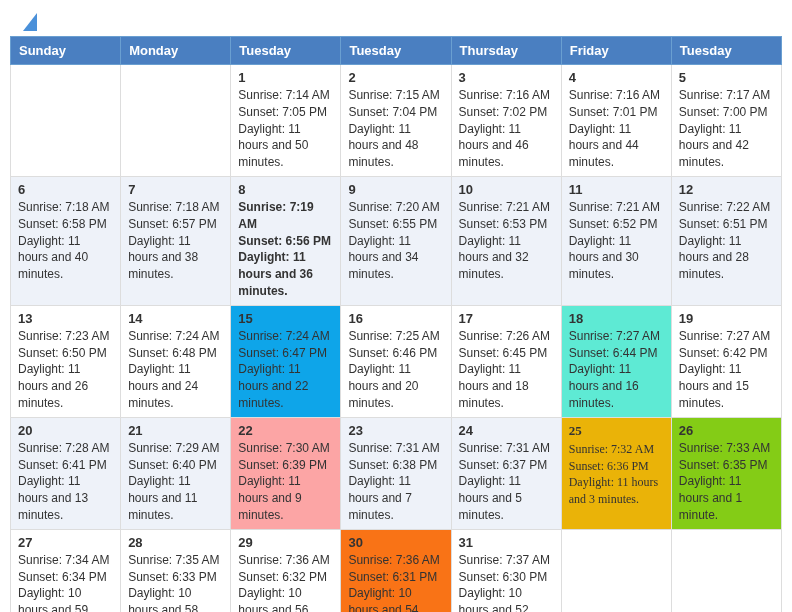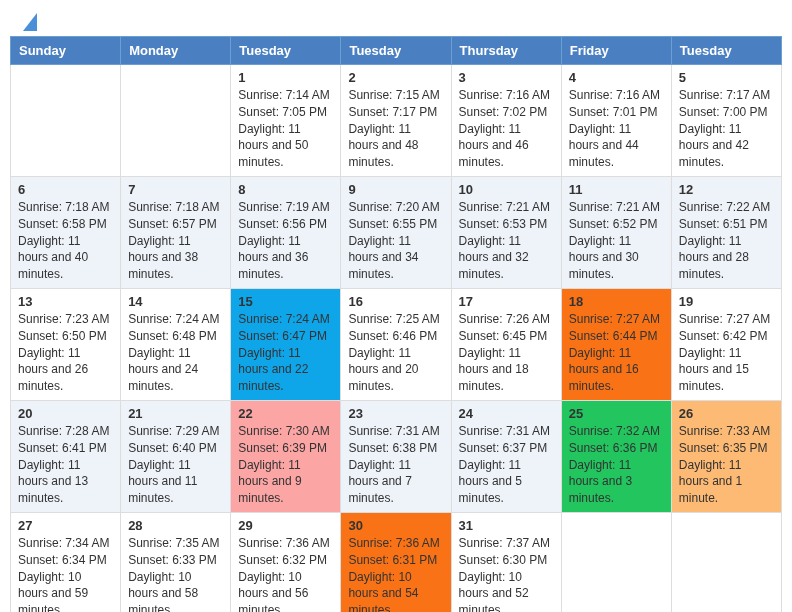--- a/index.html
+++ b/index.html
@@ -135,21 +135,21 @@
           <td class="empty-cell"></td>
           <td style="background: rgb(255, 255, 255);">
             <span class="day-number">1</span>
             <div class="day-info" style="white-space: pre-line;">Sunrise: 7:14 AM
 Sunset: 7:05 PM
 Daylight: 11 hours and 50 minutes.</div>
           </td>
           <td style="background: rgb(255, 255, 255);">
             <span class="day-number">2</span>
             <div class="day-info" style="white-space: pre-line;">Sunrise: 7:15 AM
-Sunset: 7:17 PM
+Sunset: 7:04 PM
 Daylight: 11 hours and 48 minutes.</div>
           </td>
           <td style="background: rgb(255, 255, 255);">
             <span class="day-number">3</span>
             <div class="day-info" style="white-space: pre-line;">Sunrise: 7:16 AM
 Sunset: 7:02 PM
 Daylight: 11 hours and 46 minutes.</div>
           </td>
           <td style="background: rgb(255, 255, 255);">
             <span class="day-number">4</span>
@@ -172,21 +172,21 @@
 Daylight: 11 hours and 40 minutes.</div>
           </td>
           <td style="background: rgb(238, 242, 249);">
             <span class="day-number">7</span>
             <div class="day-info" style="white-space: pre-line;">Sunrise: 7:18 AM
 Sunset: 6:57 PM
 Daylight: 11 hours and 38 minutes.</div>
           </td>
           <td style="background: rgb(238, 242, 249);">
             <span class="day-number">8</span>
-            <div class="day-info" style="white-space: pre-line;">Sunrise: 7:19 AM
+            <div class="day-info" style="white-space: pre-line; font-weight: bold;">Sunrise: 7:19 AM
 Sunset: 6:56 PM
 Daylight: 11 hours and 36 minutes.</div>
           </td>
           <td style="background: rgb(238, 242, 249);">
             <span class="day-number">9</span>
             <div class="day-info" style="white-space: pre-line;">Sunrise: 7:20 AM
 Sunset: 6:55 PM
 Daylight: 11 hours and 34 minutes.</div>
           </td>
           <td style="background: rgb(238, 242, 249);">
@@ -232,21 +232,21 @@
             <div class="day-info" style="white-space: pre-line;">Sunrise: 7:25 AM
 Sunset: 6:46 PM
 Daylight: 11 hours and 20 minutes.</div>
           </td>
           <td style="background: rgb(255, 255, 255);">
             <span class="day-number">17</span>
             <div class="day-info" style="white-space: pre-line;">Sunrise: 7:26 AM
 Sunset: 6:45 PM
 Daylight: 11 hours and 18 minutes.</div>
           </td>
-          <td style="background: #f97316;">
+          <td style="background: #5eead4;">
             <span class="day-number">18</span>
             <div class="day-info" style="white-space: pre-line;">Sunrise: 7:27 AM
 Sunset: 6:44 PM
 Daylight: 11 hours and 16 minutes.</div>
           </td>
           <td style="background: rgb(255, 255, 255);">
             <span class="day-number">19</span>
             <div class="day-info" style="white-space: pre-line;">Sunrise: 7:27 AM
 Sunset: 6:42 PM
 Daylight: 11 hours and 15 minutes.</div>
@@ -276,27 +276,27 @@
             <div class="day-info" style="white-space: pre-line;">Sunrise: 7:31 AM
 Sunset: 6:38 PM
 Daylight: 11 hours and 7 minutes.</div>
           </td>
           <td style="background: rgb(238, 242, 249);">
             <span class="day-number">24</span>
             <div class="day-info" style="white-space: pre-line;">Sunrise: 7:31 AM
 Sunset: 6:37 PM
 Daylight: 11 hours and 5 minutes.</div>
           </td>
-          <td style="background: #22c55e;">
+          <td style="background: #eab308; font-family: Liberation Serif, serif;">
             <span class="day-number">25</span>
             <div class="day-info" style="white-space: pre-line;">Sunrise: 7:32 AM
 Sunset: 6:36 PM
 Daylight: 11 hours and 3 minutes.</div>
           </td>
-          <td style="background: #fdba74;">
+          <td style="background: #84cc16;">
             <span class="day-number">26</span>
             <div class="day-info" style="white-space: pre-line;">Sunrise: 7:33 AM
 Sunset: 6:35 PM
 Daylight: 11 hours and 1 minute.</div>
           </td>
         </tr>
         <tr>
           <td style="background: rgb(255, 255, 255);">
             <span class="day-number">27</span>
             <div class="day-info" style="white-space: pre-line;">Sunrise: 7:34 AM

